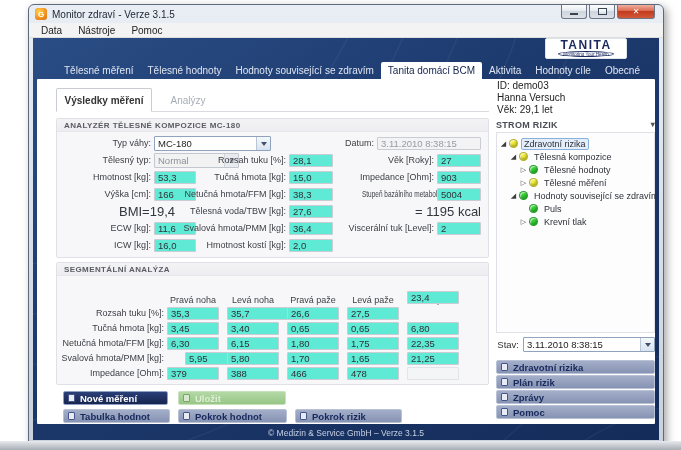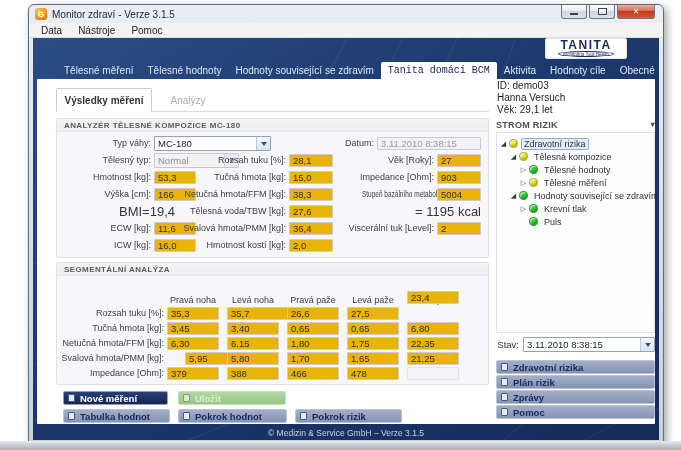--- a/index.html
+++ b/index.html
@@ -41,21 +41,21 @@
 .logo { position:absolute; right:32px; top:0; width:82px; height:21px; background:#fff;
   border:1px solid #dfe3ea; border-radius:2px; display:flex; flex-direction:column;
   align-items:center; justify-content:center; }
 .brand-name { font-size:12px; font-weight:bold; letter-spacing:1.5px; color:#1b2a5e; line-height:11px; }
 .brand-oval { font-size:4.5px; color:#1b2a5e; border:1px solid #1b2a5e; border-radius:50%;
   padding:0 4px; height:6px; display:flex; align-items:center; line-height:5px; }
 
 .tabs { position:absolute; left:24px; top:24px; height:17px; display:flex;
   font-size:10px; color:#dfe6f2; }
 .tab { padding:0 7px; line-height:17px; white-space:nowrap; }
-.tab.active { background:#fff; color:#14224d; border-radius:2px 2px 0 0;font-family:Liberation Mono, monospace; }
+.tab.active { background:#fff; color:#14224d; border-radius:2px 2px 0 0; }
 
 .panel { position:absolute; left:4px; right:4px; top:41px; bottom:16px;
   background:#fff; border-radius:1px; }
 .footer { position:absolute; left:0; right:0; bottom:2px; text-align:center;
   font-size:8.5px; color:#c9d2e4; }
 
 .subtab-active { position:absolute; left:19px; top:9px; width:96px; height:24px;
   background:#fff; border:1px solid #c9ccd3; border-bottom:1px solid #fff; z-index:2;
   display:flex; align-items:center; justify-content:center; font-size:10px;
   font-weight:bold; color:#333; border-radius:2px 2px 0 0; }
@@ -72,21 +72,21 @@
 #group2 { top:183px; height:123px; }
 .group-title { height:13px; line-height:13px; padding-left:7px; font-size:8px;
   font-weight:bold; color:#5a5b63; letter-spacing:.4px;
   background:linear-gradient(#f3f3f6,#ededf1); border-bottom:1px solid #e6e7eb;
   border-radius:2px 2px 0 0; }
 
 .lbl { position:absolute; font-size:9px; color:#3b3e45; text-align:right;
   line-height:13px; white-space:nowrap; }
 .cond { transform:scaleX(.72); transform-origin:100% 50%; }
 .plain { position:absolute; font-size:13px; color:#33363d; line-height:13px; }
-.val { position:absolute; height:13px; line-height:12px; background:#eab308;
+.val { position:absolute; height:13px; line-height:12px; background:#5eead4;
   border:1px solid #c9ccd3; border-radius:1px; font-size:9.5px; color:#2e3138;
   padding-left:3px; white-space:nowrap; }
 .val.dis { color:#959aa4; background:#f3f3f5; }
 .val.empty { background:#f4f5f7; border-color:#e2e4e9; }
 .th { position:absolute; width:52px; top:32px; font-size:9px; color:#3b3e45; text-align:center; }
 
 .combo { position:absolute; height:15px; background:#fff; border:1px solid #8fa3bd;
   border-radius:1px; font-size:9.5px; color:#222; display:flex; align-items:center; }
 .combo .txt { flex:1; padding-left:3px; white-space:nowrap; overflow:hidden; }
 .combo .arrow-box { width:14px; align-self:stretch; border-left:1px solid #b9c6d6;
@@ -313,28 +313,28 @@
           <span class="exp">▷</span>
           <span class="dot" style="background-color: rgb(241, 237, 51);"></span>
           <span class="tlabel">Tělesné měření</span>
         </div>
         <div class="titem" style="padding-left:12px">
           <span class="exp">◢</span>
           <span class="dot" style="background-color: rgb(49, 211, 49);"></span>
           <span class="tlabel">Hodnoty související se zdravím</span>
         </div>
         <div class="titem" style="padding-left:22px">
+          <span class="exp"></span>
+          <span class="dot" style="background-color: rgb(49, 211, 49);"></span>
+          <span class="tlabel">Puls</span>
+        </div>
+        <div class="titem" style="padding-left:22px">
           <span class="exp">▷</span>
           <span class="dot" style="background-color: rgb(49, 211, 49);"></span>
           <span class="tlabel">Krevní tlak</span>
-        </div>
-        <div class="titem" style="padding-left:22px">
-          <span class="exp"></span>
-          <span class="dot" style="background-color: rgb(49, 211, 49);"></span>
-          <span class="tlabel">Puls</span>
         </div>
       </div>
 
       <div class="stav-lbl">Stav:</div>
       <div class="combo" style="left:486px;top:258px;width:132px">
         <span class="txt">3.11.2010 8:38:15</span>
         <span class="arrow-box">
             <span class="arrow-down"></span>
           </span>
       </div>

